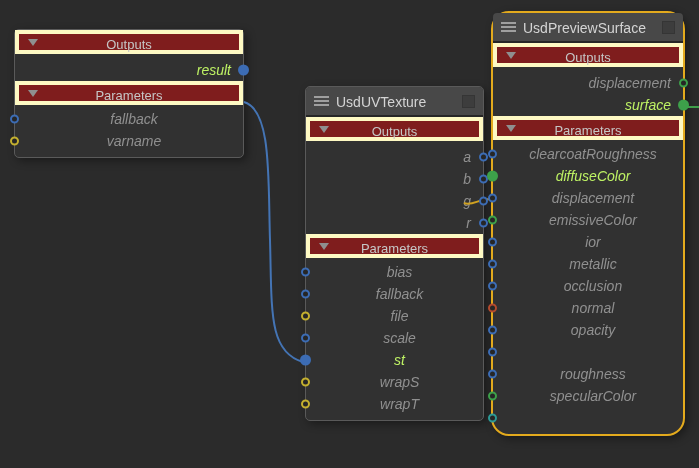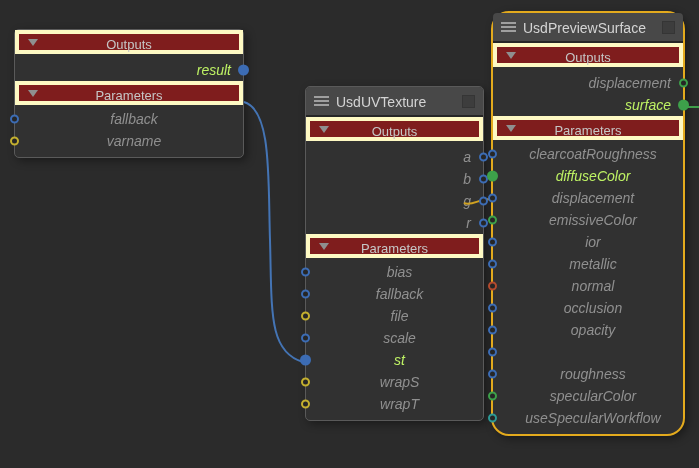--- a/index.html
+++ b/index.html
@@ -143,23 +143,23 @@
       <span class="tri"></span>
       <span class="stext">Parameters</span>
     </div>
     <div class="rows plist">
         <div class="row param"><span class="plabel">clearcoatRoughness</span><span class="port ring left" style="border-color: rgb(60, 108, 180);"></span></div>
         <div class="row param"><span class="plabel connected">diffuseColor</span><span class="port filled left" style="background: rgb(61, 160, 74);"></span></div>
         <div class="row param"><span class="plabel">displacement</span><span class="port ring left" style="border-color: rgb(60, 108, 180);"></span></div>
         <div class="row param"><span class="plabel">emissiveColor</span><span class="port ring left" style="border-color: rgb(61, 160, 74);"></span></div>
         <div class="row param"><span class="plabel">ior</span><span class="port ring left" style="border-color: rgb(60, 108, 180);"></span></div>
         <div class="row param"><span class="plabel">metallic</span><span class="port ring left" style="border-color: rgb(60, 108, 180);"></span></div>
+        <div class="row param"><span class="plabel">occlusion</span><span class="port ring left" style="border-color: rgb(60, 108, 180);"></span></div>
         <div class="row param"><span class="plabel">normal</span><span class="port ring left" style="border-color: rgb(179, 74, 46);"></span></div>
-        <div class="row param"><span class="plabel">occlusion</span><span class="port ring left" style="border-color: rgb(60, 108, 180);"></span></div>
         <div class="row param"><span class="plabel">opacity</span><span class="port ring left" style="border-color: rgb(60, 108, 180);"></span></div>
         <div class="row param"><span class="port ring left" style="border-color: rgb(60, 108, 180);"></span></div>
         <div class="row param"><span class="plabel">roughness</span><span class="port ring left" style="border-color: rgb(60, 108, 180);"></span></div>
         <div class="row param"><span class="plabel">specularColor</span><span class="port ring left" style="border-color: rgb(61, 160, 74);"></span></div>
-        <div class="row param"><span class="plabel">useSpecularWorkflow</span><span class="port ring left" style="border-color: rgb(44, 154, 150);"></span></div>
+        <div class="row param"><span class="port ring left" style="border-color: rgb(44, 154, 150);"></span></div>
       </div>
   </div>
 
 </div>
 
 </body></html>

